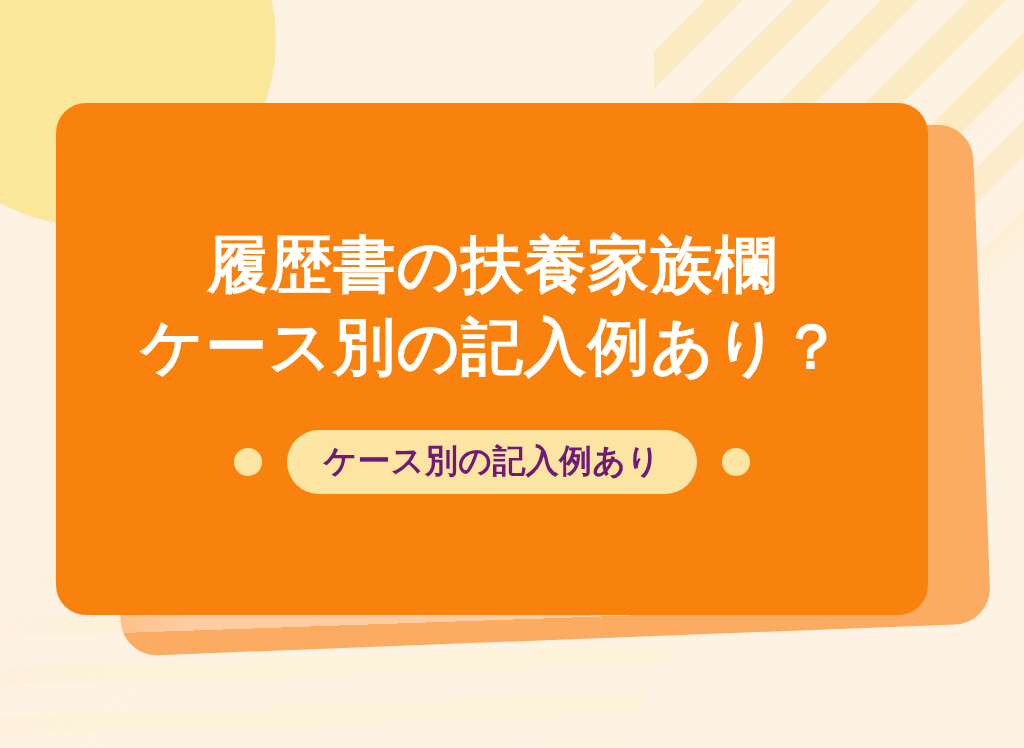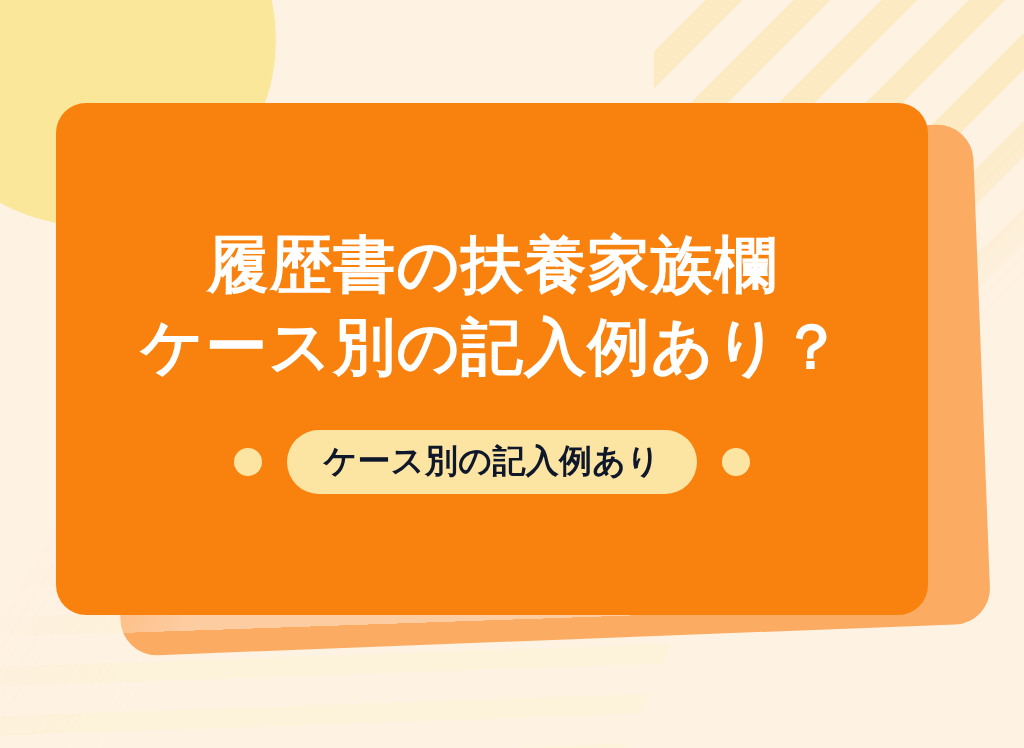--- a/index.html
+++ b/index.html
@@ -144,21 +144,21 @@
   .badge-dot {
     width: 28px;
     height: 28px;
     border-radius: 50%;
     background: #fce5a3;
     flex: 0 0 auto;
   }
 
   .badge-pill {
     background: #fce5a3;
-    color: #0f172a;
+    color: #701a75;
     border-radius: 999px;
     padding: 13px 36px 15px;
     font-size: 33px;
     font-weight: 700;
     line-height: 1.1;
     white-space: nowrap;
     letter-spacing: 0.01em;
   }
 </style>
 </head>

